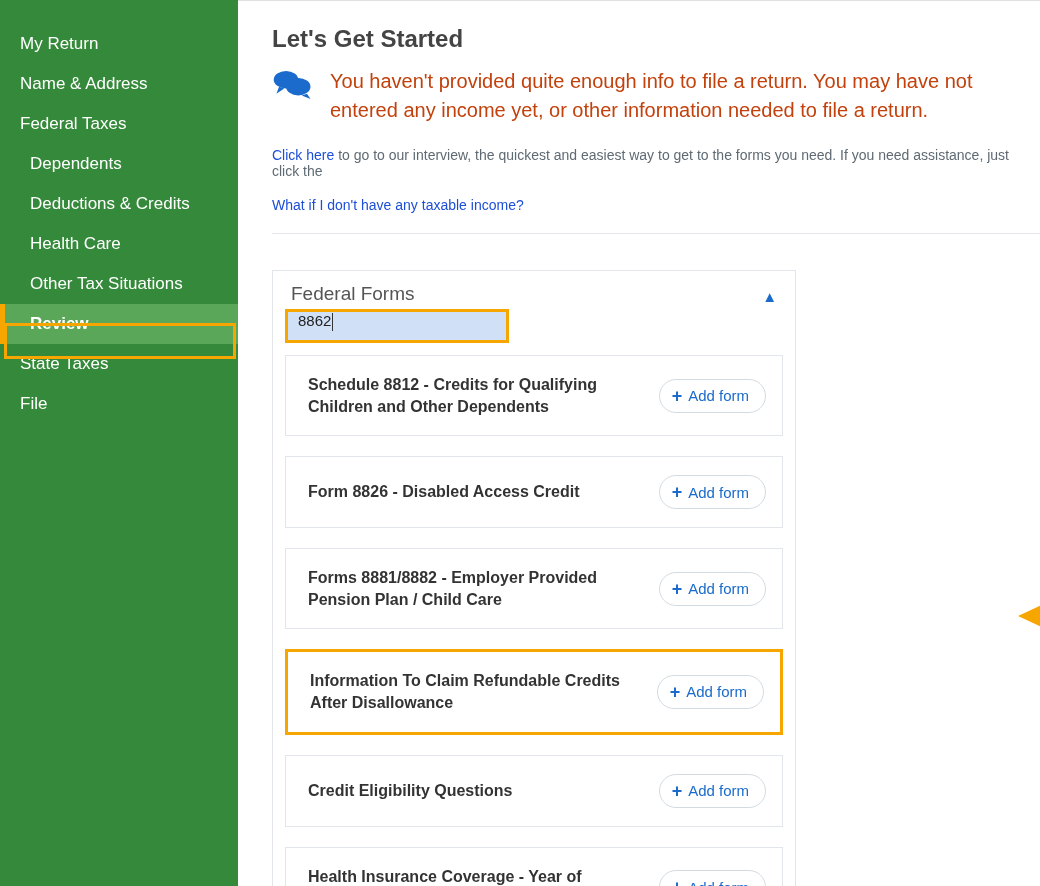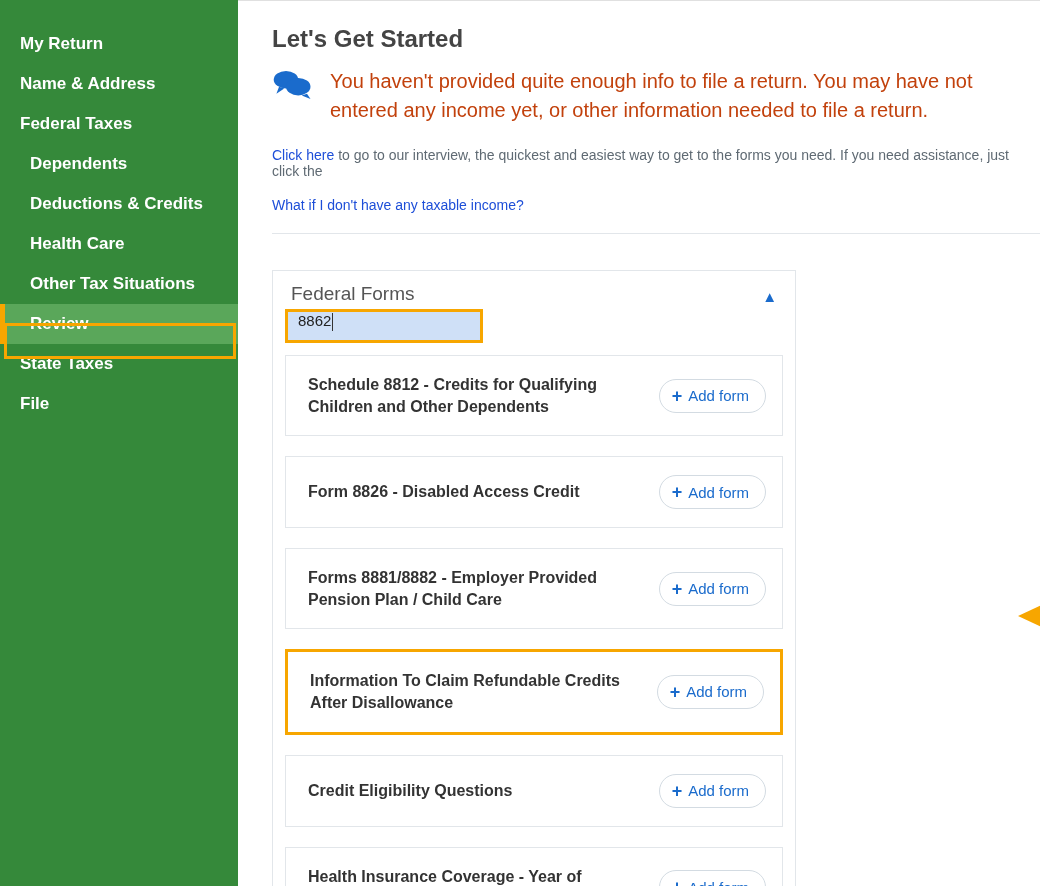--- a/index.html
+++ b/index.html
@@ -21,21 +21,20 @@
     background: #35893a;
     color: #ffffff;
     padding-top: 24px;
     position: relative;
   }
   .nav-item, .nav-subitem {
     font-size: 17px;
     padding: 10px 20px;
     cursor: pointer;
     color: #ffffff;
-    font-weight: bold;
   }
   .nav-subitem {
     padding-left: 30px;
   }
   .nav-subitem.active {
     background: #5aa75a;
     border-left: 5px solid #f7a600;
     padding-left: 25px;
     font-weight: 600;
   }
@@ -113,21 +112,21 @@
   }
   .chevron-up {
     color: #1a6bcc;
     font-size: 15px;
   }
 
   .search-wrap {
     padding: 4px 16px 12px 12px;
   }
   .search-box {
-    width: 198px;
+    width: 224px;
     height: 34px;
     border: 3px solid #f7a600;
     background: #cfe0f7;
     padding: 0 10px;
     font-size: 15px;
     color: #222;
     position: relative;
   }
   .search-box .caret {
     border-right: 1px solid #333;

